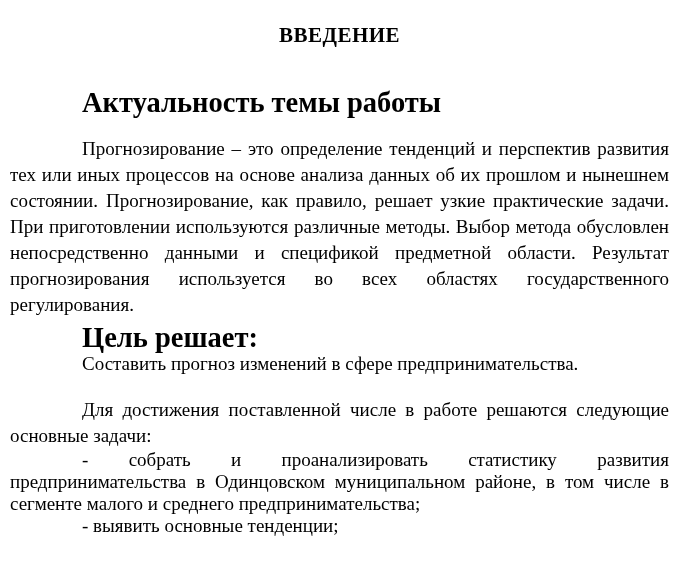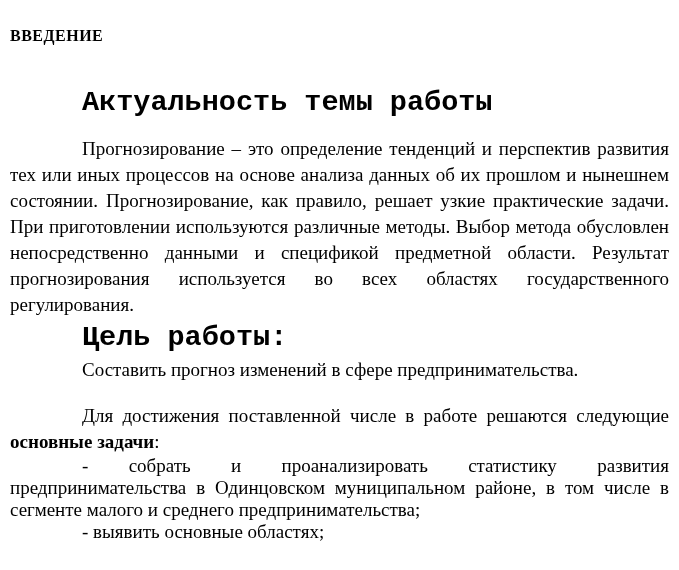--- a/index.html
+++ b/index.html
@@ -14,71 +14,71 @@
     background: #ffffff;
     color: #000000;
     font-family: "Liberation Serif", "DejaVu Serif", serif;
     font-size: 19px;
     overflow: hidden;
     box-sizing: border-box;
   }
   .doc-title {
     margin: 0 10px;
     padding-top: 25px;
-    font-size: 16px;
+    font-size: 21px;
     font-weight: bold;
+    text-align: center;
     line-height: 21px;
     letter-spacing: 0.5px;
   }
   .heading {
     margin: 0 10px;
     font-weight: bold;
     line-height: 26px;
     text-indent: 72px;
-    font-family: Liberation Mono, monospace;
   }
   .h-relevance { margin-top: 44px; }
   .h-goal { margin-top: 7px; }
   .para {
     margin: 0 10px;
     line-height: 26px;
   }
   .p-intro { margin-top: 2px; }
-  .p-goal { margin-top: 6px; }
+  .p-goal { margin-top: 0; }
   .p-tasks-intro { margin-top: 6px; }
   .justify {
     text-align: justify;
     margin-top: 20px;
   }
   .indent {
     text-indent: 72px;
   }
-  .bold { font-weight: bold; }
+  .bold { font-weight: normal; }
   .task {
     margin: 0 10px;
     line-height: 22px;
     text-align: justify;
     text-indent: 72px;
   }
 </style>
 </head>
 <body>
 
 <div class="page">
 
   <h1 class="doc-title">ВВЕДЕНИЕ</h1>
 
   <h2 class="heading h-relevance">Актуальность темы работы</h2>
 
   <p class="para p-intro justify indent">Прогнозирование – это определение тенденций и перспектив развития тех или иных процессов на основе анализа данных об их прошлом и нынешнем состоянии. Прогнозирование, как правило, решает узкие практические задачи. При приготовлении используются различные методы. Выбор метода обусловлен непосредственно данными и спецификой предметной области. Результат прогнозирования используется во всех областях государственного регулирования.</p>
 
-  <h2 class="heading h-goal">Цель работы:</h2>
+  <h2 class="heading h-goal">Цель решает:</h2>
 
   <p class="para p-goal indent">Составить прогноз изменений в сфере предпринимательства.</p>
 
   <p class="para p-tasks-intro justify indent"><span>Для достижения поставленной числе в работе решаются следующие </span><span class="bold">основные задачи</span><span>:</span></p>
 
   <div>
     <p class="task">- собрать и проанализировать статистику развития предпринимательства в Одинцовском муниципальном районе, в том числе в сегменте малого и среднего предпринимательства;</p>
-    <p class="task">- выявить основные областях;</p>
+    <p class="task">- выявить основные тенденции;</p>
   </div>
 
 </div>
 
 </body></html>

